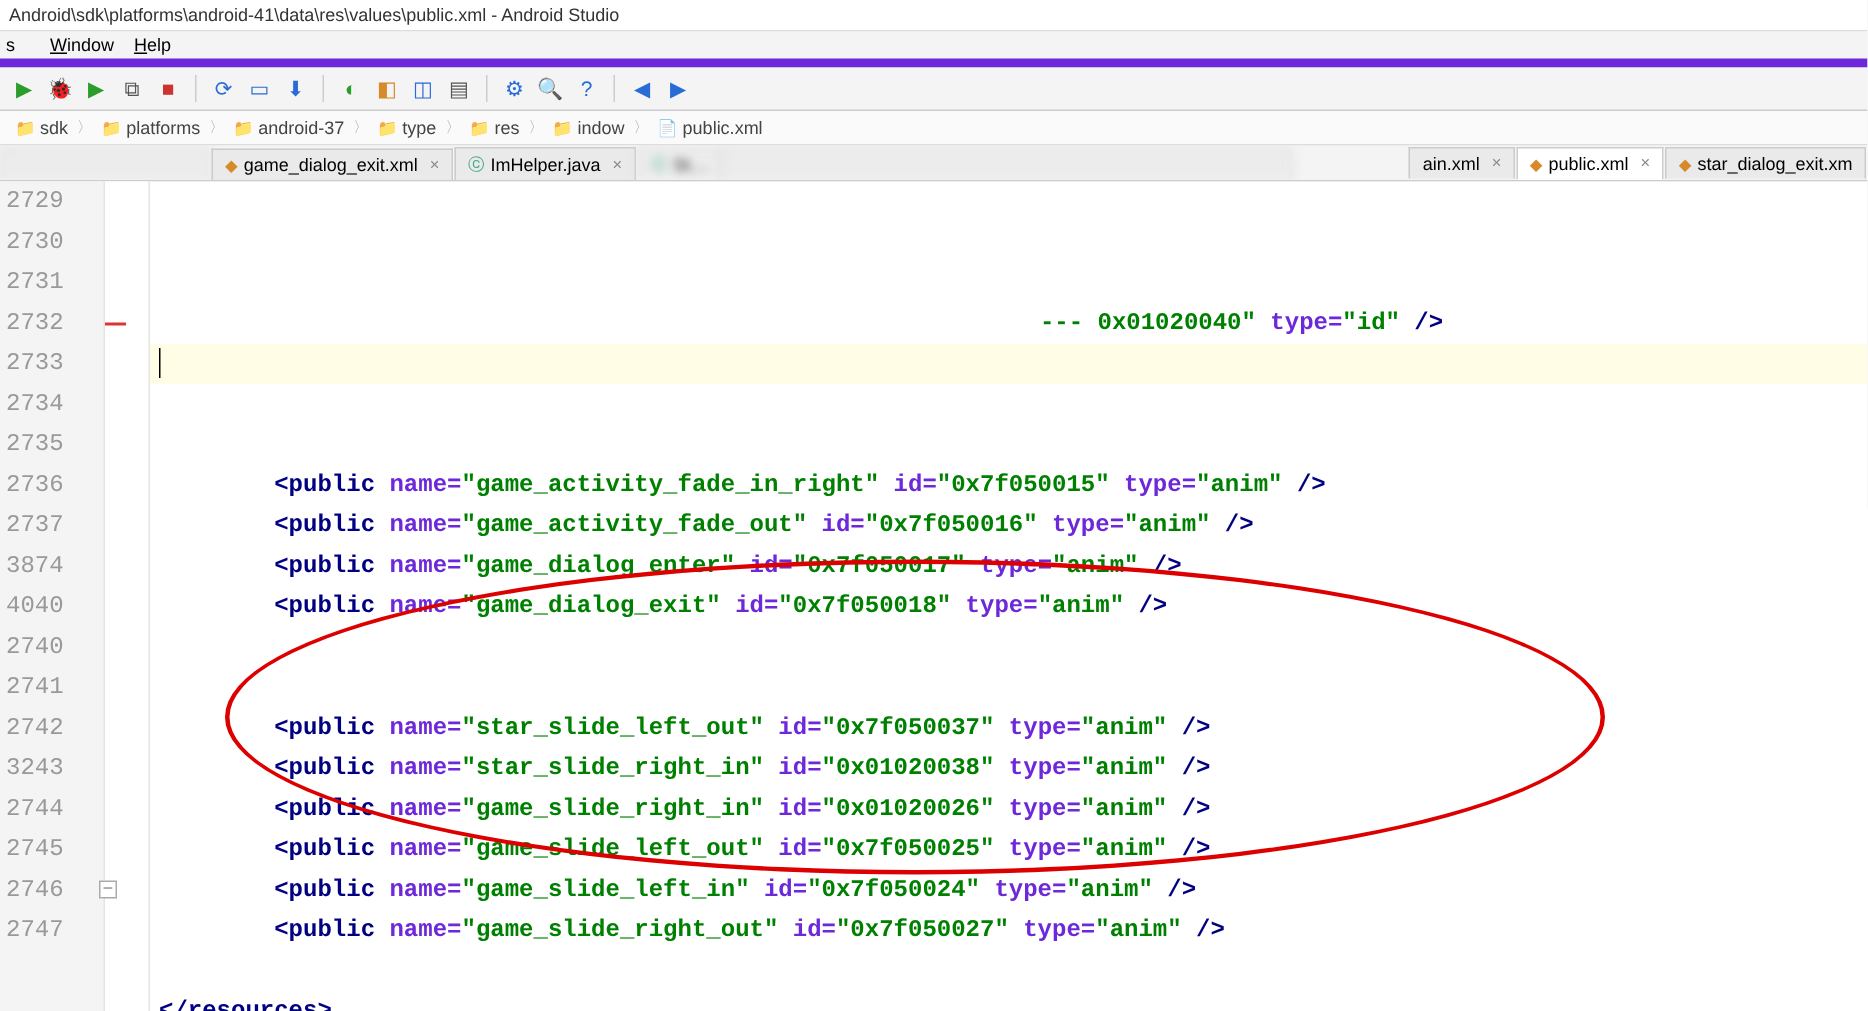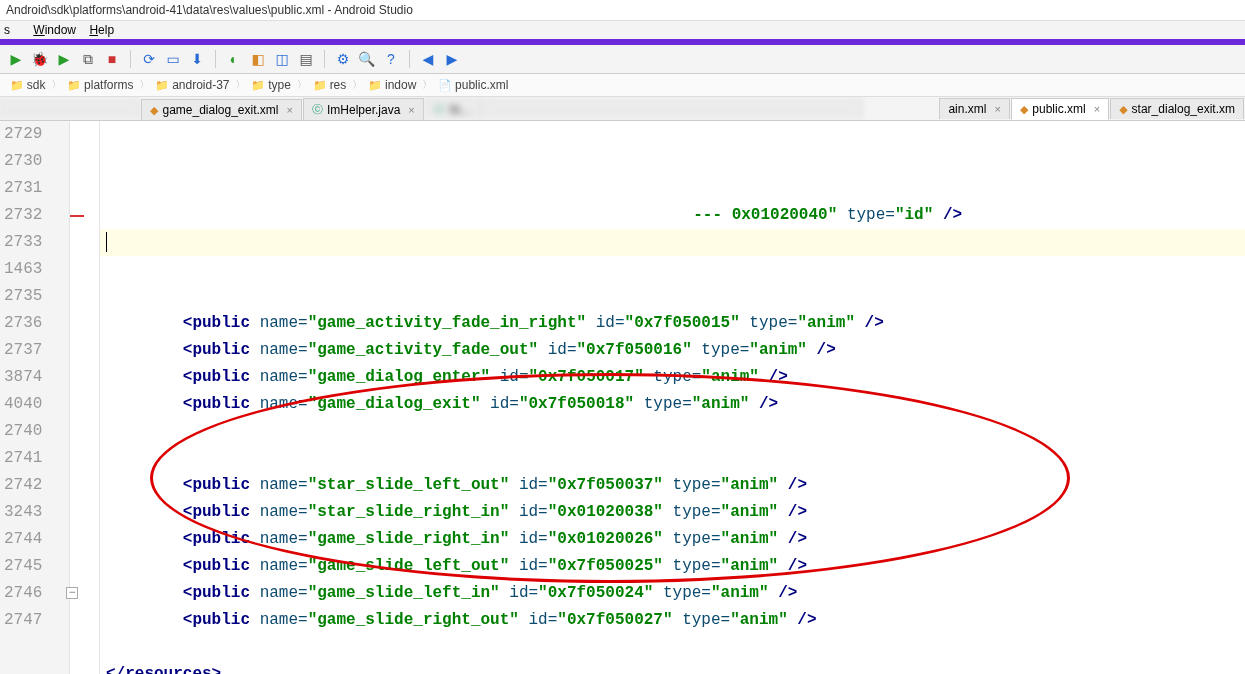--- a/index.html
+++ b/index.html
@@ -141,21 +141,21 @@
     position: relative;
     white-space: pre;
     overflow: hidden;
   }
   .code .line { height: 27px; padding-left: 6px; }
   .code .line.hl { background: #fffde5; }
   .cursor-line { position: relative; }
   .caret { border-left: 1px solid #000; display:inline-block; height: 20px; vertical-align: middle; }
 
   .tok-tag { color: #000080; font-weight: bold; }
-  .tok-attr { color: #0c4a6e; font-weight: normal; margin-top: 12px; }
+  .tok-attr { color: #6d28d9; font-weight: bold; margin-top: 12px; }
   .tok-str { color: #008000; font-weight: bold; }
   .tok-plain { color: #333; }
   .blurred-code { filter: blur(5px); }
 
   .annotation {
     position: absolute;
     border: 3px solid #d00;
     border-radius: 50%;
     pointer-events: none;
   }
@@ -275,21 +275,21 @@
   </div>
 </div>
 
 <div class="editor">
   <div class="gutter" id="gutter">
       <div class="ln">2729</div>
       <div class="ln">2730</div>
       <div class="ln">2731</div>
       <div class="ln">2732</div>
       <div class="ln">2733</div>
-      <div class="ln">1463</div>
+      <div class="ln">2734</div>
       <div class="ln">2735</div>
       <div class="ln">2736</div>
       <div class="ln">2737</div>
       <div class="ln">3874</div>
       <div class="ln">4040</div>
       <div class="ln">2740</div>
       <div class="ln">2741</div>
       <div class="ln">2742</div>
       <div class="ln">3243</div>
       <div class="ln">2744</div>

